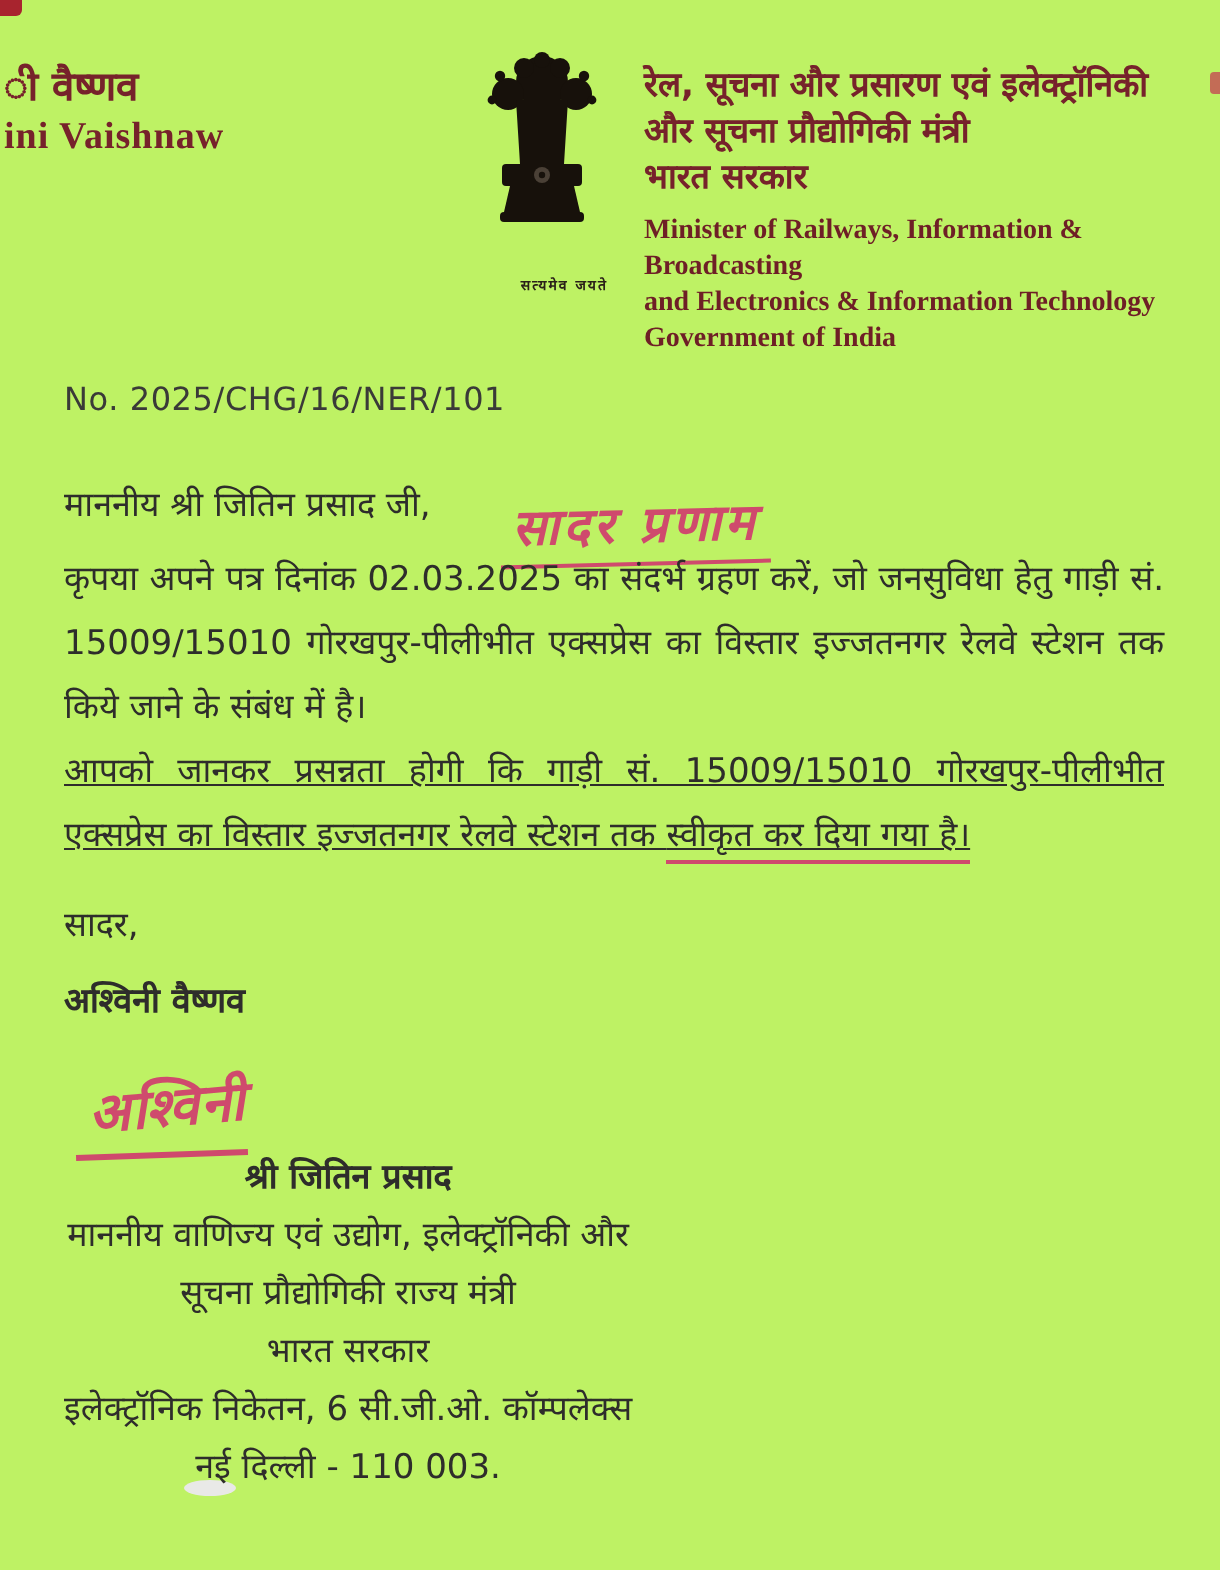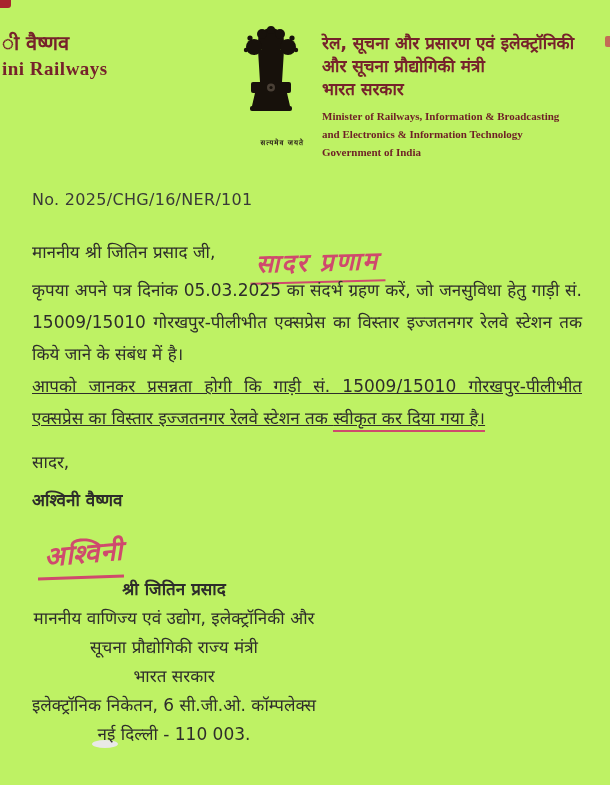--- a/index.html
+++ b/index.html
@@ -19,21 +19,21 @@
   
   .sender{position:absolute;left:2px;top:30px;color:#76222b;}
   .sender .hi{font-size:20px;font-weight:bold;line-height:26px;}
   .sender .en{font-family:"Liberation Serif",serif;font-size:19px;font-weight:bold;line-height:26px;letter-spacing:.5px;}
 
   .emblem-wrap{position:absolute;left:238px;top:24px;width:66px;text-align:center;}
   .emblem-motto{font-size:7px;font-weight:bold;color:#2a2018;letter-spacing:1px;margin-top:-2px;white-space:nowrap;text-align:right;}
 
   .office{position:absolute;left:322px;top:32px;width:286px;text-align:left;color:#76222b;}
   .office .hi{font-size:17px;font-weight:bold;line-height:23px;}
-  .office .en{font-family:"Liberation Serif",serif;font-size:11px;font-weight:bold;line-height:18px;margin-top:6px;color:#6e1f26;}
+  .office .en{font-family:"Liberation Serif",serif;font-size:14px;font-weight:bold;line-height:18px;margin-top:6px;color:#6e1f26;}
 
   
   .refno{position:absolute;left:32px;top:190px;font-size:16px;letter-spacing:.3px;color:#3a3a38;}
   .salutation{position:absolute;left:32px;top:240px;font-size:17px;}
   .para{position:absolute;left:32px;width:550px;font-size:17px;line-height:32px;text-align:justify;}
   .para1{top:274px;}
   .para2{top:370px;text-decoration:underline;}
   .closing{position:absolute;left:32px;top:450px;font-size:17px;text-align:center;}
   .signatory{position:absolute;left:32px;top:488px;font-size:17px;font-weight:bold;}
 
@@ -63,21 +63,21 @@
 <body>
 
 <div class="page">
 
   <div class="mark-tl"></div>
   <div class="mark-re"></div>
   <div class="smudge"></div>
 
   <div class="sender">
     <div class="hi">ी वैष्णव</div>
-    <div class="en">ini Railways</div>
+    <div class="en">ini Vaishnaw</div>
   </div>
 
   <div class="emblem-wrap">
     <svg width="66" height="112" viewBox="0 0 66 112">
       <g fill="#17110b">
 
         <circle cx="33" cy="17" r="13"></circle>
         <circle cx="16" cy="23" r="8"></circle>
         <circle cx="50" cy="23" r="8"></circle>
         <circle cx="24" cy="10" r="5"></circle>
@@ -115,21 +115,21 @@
       <div>Government of India</div>
     </div>
   </div>
 
   <div class="refno">No. 2025/CHG/16/NER/101</div>
 
   <div class="salutation">माननीय श्री जितिन प्रसाद जी,</div>
 
   <div class="greeting hand">सादर प्रणाम</div>
 
-  <div class="para para1">कृपया अपने पत्र दिनांक 05.03.2025 का संदर्भ ग्रहण करें, जो जनसुविधा हेतु गाड़ी सं. 15009/15010 गोरखपुर-पीलीभीत एक्सप्रेस का विस्तार इज्जतनगर रेलवे स्टेशन तक किये जाने के संबंध में है।</div>
+  <div class="para para1">कृपया अपने पत्र दिनांक 02.03.2025 का संदर्भ ग्रहण करें, जो जनसुविधा हेतु गाड़ी सं. 15009/15010 गोरखपुर-पीलीभीत एक्सप्रेस का विस्तार इज्जतनगर रेलवे स्टेशन तक किये जाने के संबंध में है।</div>
 
   <div class="para para2"><span>आपको जानकर प्रसन्नता होगी कि गाड़ी सं. 15009/15010 गोरखपुर-पीलीभीत एक्सप्रेस का विस्तार इज्जतनगर रेलवे स्टेशन तक </span><span class="underline-pink">स्वीकृत कर दिया गया है।</span></div>
 
   <div class="closing">सादर,</div>
 
   <div class="signatory">अश्विनी वैष्णव</div>
 
   <div class="signature hand">अश्विनी</div>
   <div class="signature-line"></div>
 

